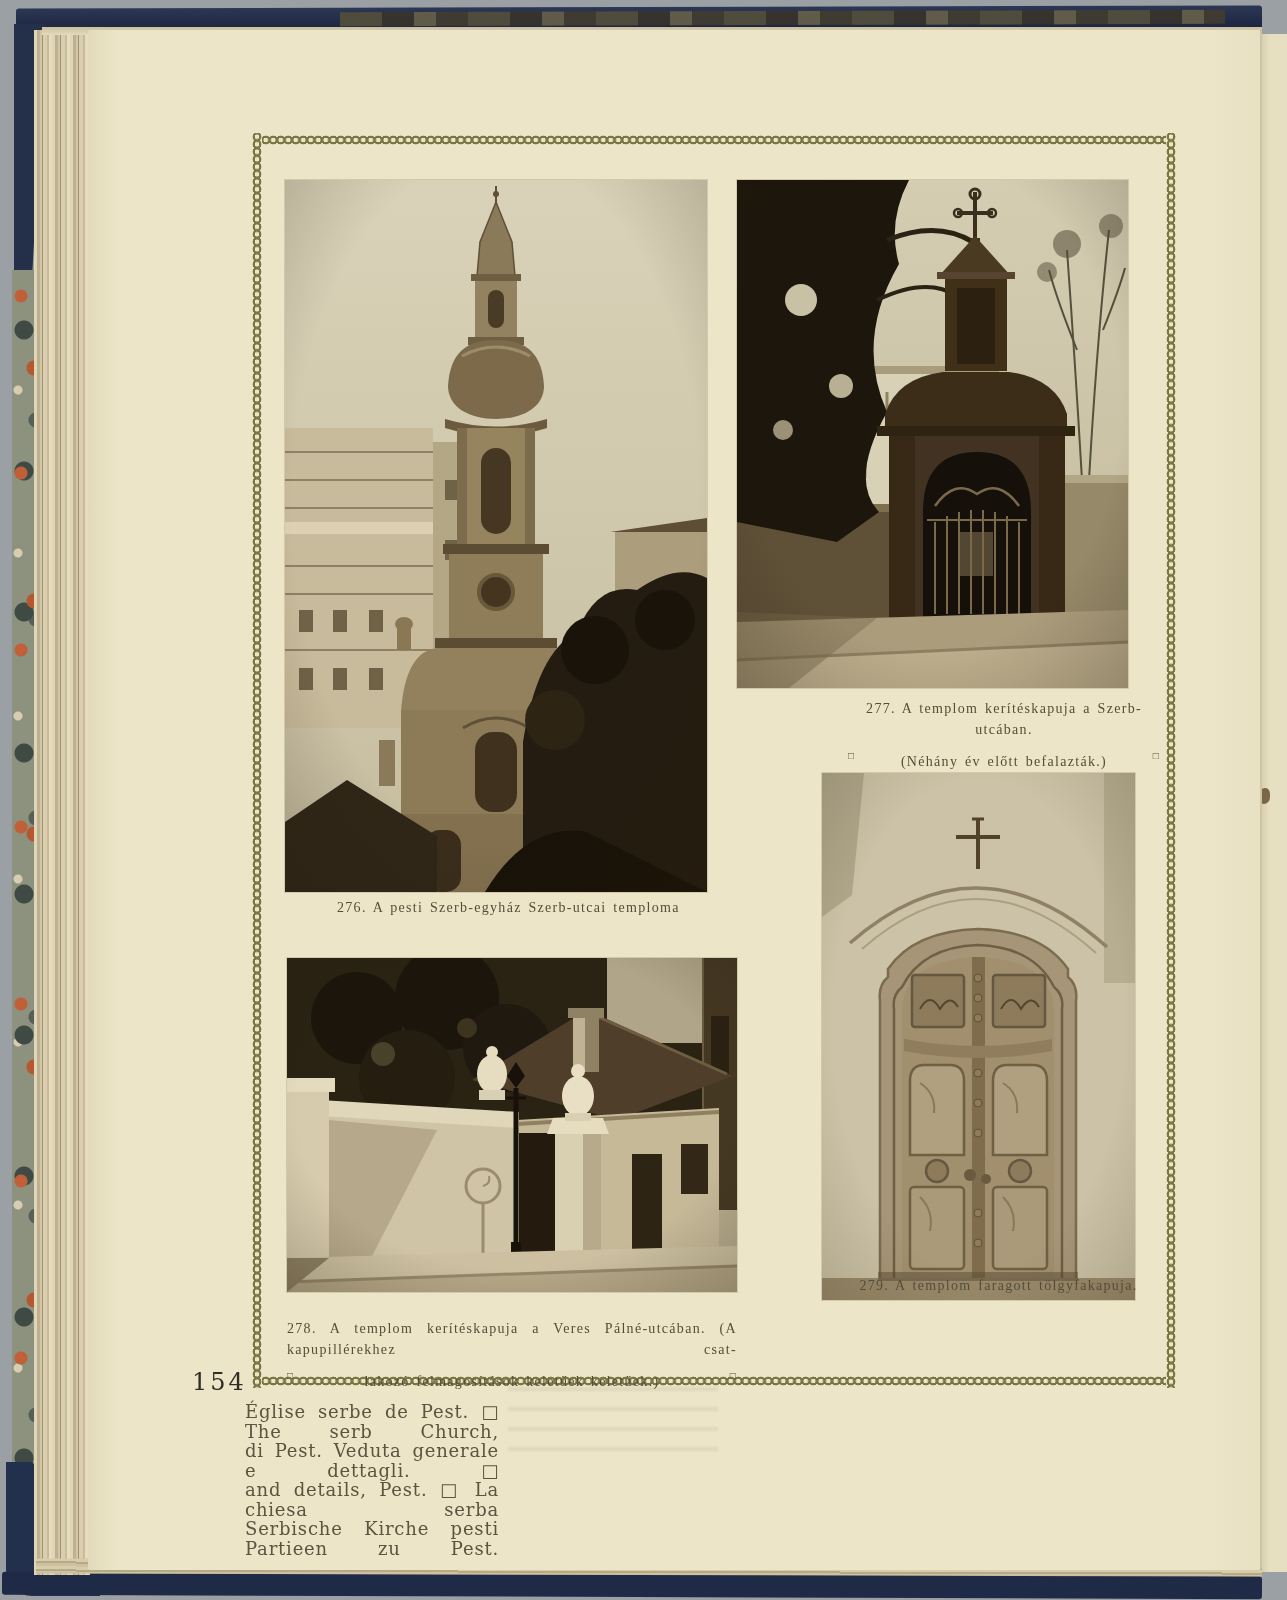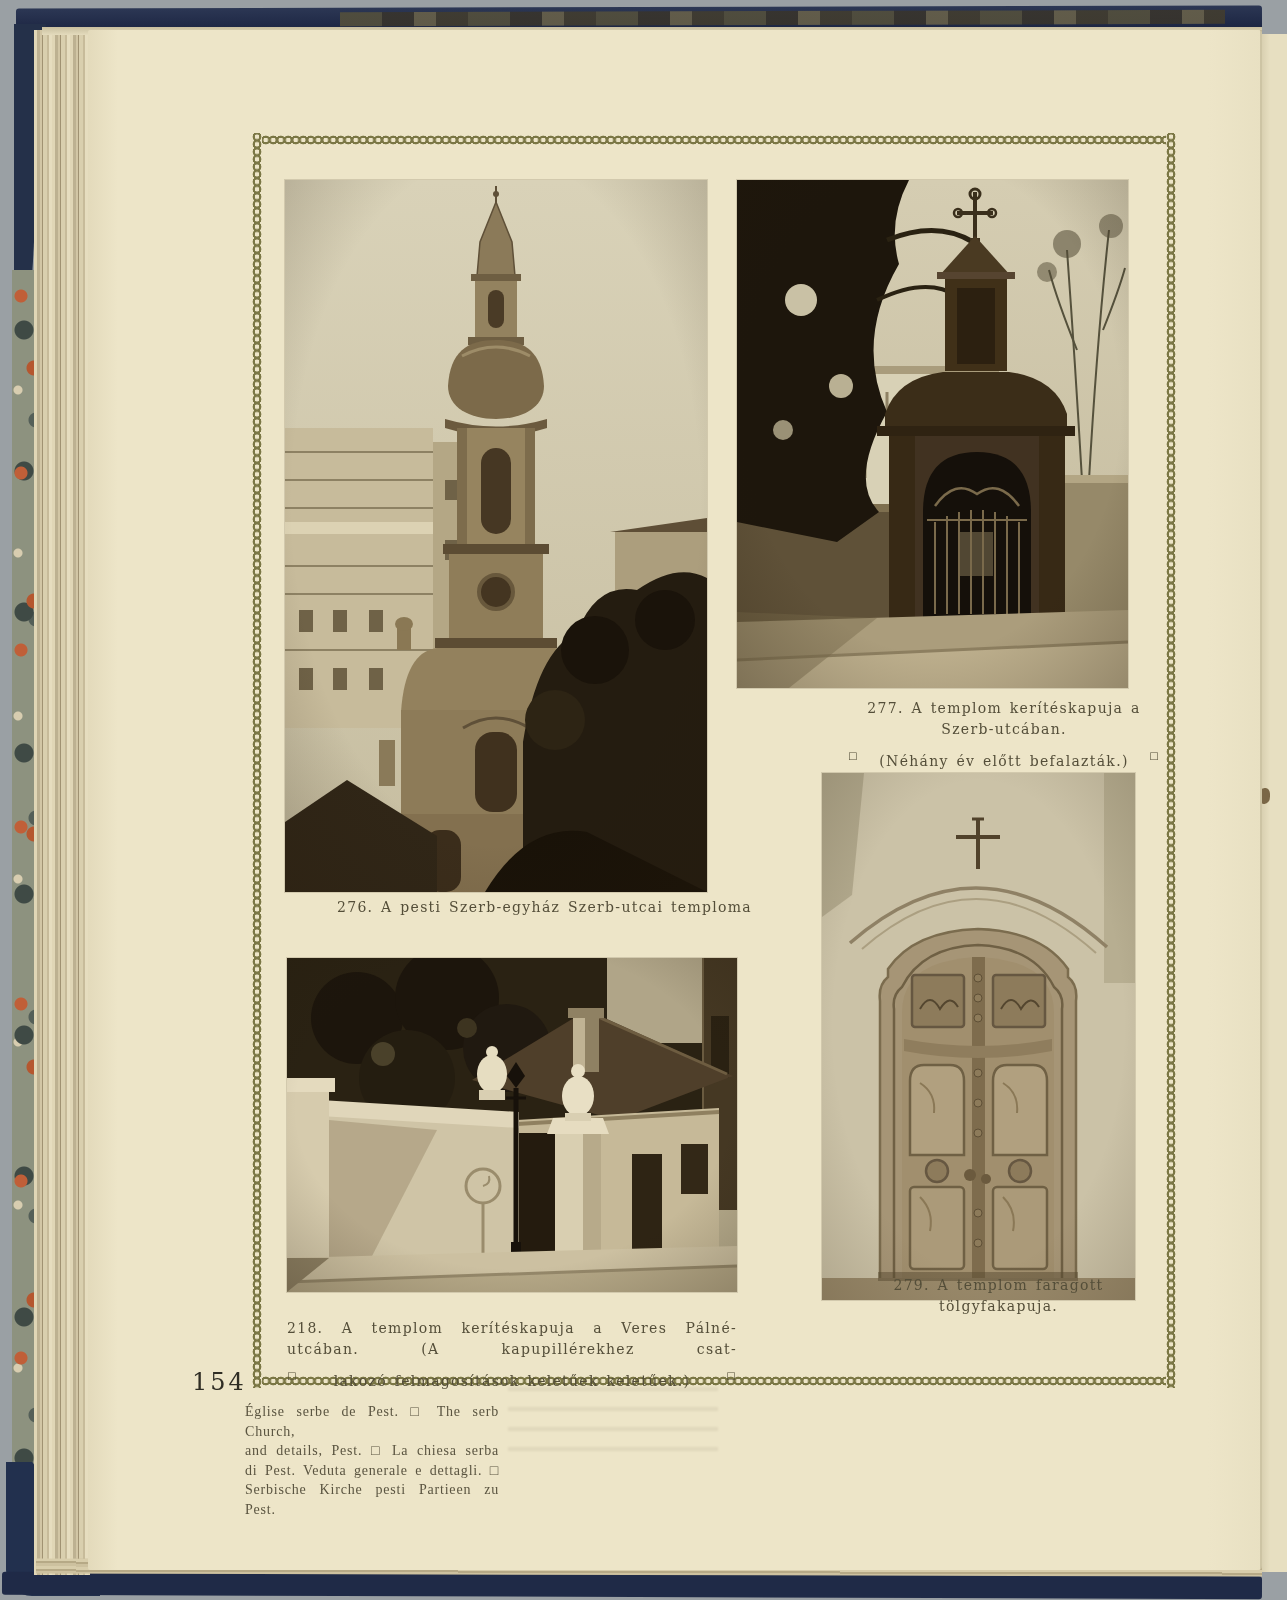--- a/index.html
+++ b/index.html
@@ -41,30 +41,30 @@
   
   .wave{background-repeat:repeat;}
   .wave-h{height:14px;background-image:radial-gradient(circle 4.6px at 3.75px 7px,
           rgba(0,0,0,0) 2.3px,#7b7745 2.45px,#7b7745 4.35px,rgba(0,0,0,0) 4.6px);background-size:7.5px 14px;}
   .wave-v{width:14px;background-image:radial-gradient(circle 4.6px at 7px 3.75px,
           rgba(0,0,0,0) 2.3px,#7b7745 2.45px,#7b7745 4.35px,rgba(0,0,0,0) 4.6px);background-size:14px 7.5px;}
 
   .photo{position:absolute;overflow:hidden;box-shadow:0 0 0 1px rgba(90,75,50,.18);}
   .photo svg{display:block;width:100%;height:100%;}
 
-  .caption{position:absolute;color:#544e39;font-size:14px;letter-spacing:1.3px;word-spacing:2px;line-height:21px;}
+  .caption{position:absolute;color:#544e39;font-size:14px;letter-spacing:1.3px;word-spacing:2px;line-height:21px;font-family:Liberation Serif, serif;}
   .cap-center{text-align:center;}
   .cap-justify{text-align:justify;text-align-last:justify;}
   .cap-row{display:flex;align-items:center;justify-content:space-between;}
   .cap-row .mid{flex:1;text-align:center;margin-top:11px;}
   .sq{font-size:10px;line-height:10px;}
 
   .page-number{position:absolute;left:104px;top:1338px;font-size:24px;letter-spacing:3px;color:#2f2d24;}
   .footer{position:absolute;left:157px;top:1372px;width:254px;color:#5a5440;
-          font-size:14px;letter-spacing:.8px;word-spacing:1.5px;line-height:19.5px;font-family:Liberation Serif, serif;}
+          font-size:18px;letter-spacing:.8px;word-spacing:1.5px;line-height:19.5px;}
   .footer div{text-align:justify;text-align-last:justify;}
 
   .ghost{position:absolute;left:420px;top:1352px;width:210px;height:80px;opacity:.10;filter:blur(1.2px);
          background:repeating-linear-gradient(180deg,rgba(80,70,50,0) 0 5px,rgba(80,70,50,.8) 5px 9px,rgba(80,70,50,0) 9px 20px);}
 </style>
 </head>
 <body>
 
 <div class="scene">
 
@@ -329,21 +329,21 @@
         <rect x="224" y="284" width="10" height="16" fill="#17110a"></rect>
 
         <polygon points="0,300 450,288 450,308 0,324" fill="#ccc0a1"></polygon>
         <polygon points="0,324 450,308 450,334 0,334" fill="#b5a887"></polygon>
         <line x1="0" y1="324" x2="450" y2="308" stroke="#95886a" stroke-width="3"></line>
         <polygon points="0,300 42,300 0,334" fill="#8e8164"></polygon>
         <rect width="450" height="334" fill="url(#v278)"></rect>
       </svg>
     </figure>
     <div class="caption" style="left:199px;top:1288px;width:450px;">
-      <div class="cap-justify">218. A templom kerítéskapuja a Veres Pálné-utcában. (A kapupillérekhez csat-</div>
+      <div class="cap-justify">278. A templom kerítéskapuja a Veres Pálné-utcában. (A kapupillérekhez csat-</div>
       <div class="cap-row">
         <span class="sq">□</span>
         <span class="mid">lakozó felmagosítások keletűek keletűek.)</span>
         <span class="sq">□</span>
       </div>
     </div>
 
     <figure class="photo" style="left:734px;top:743px;width:313px;height:527px;margin:0;">
       <svg viewBox="0 0 313 527" preserveAspectRatio="none">
         <defs>
@@ -407,18 +407,18 @@
       </svg>
     </figure>
     <div class="caption cap-center" style="left:754px;top:1245px;width:313px;">
       <span>279. A templom faragott tölgyfakapuja.</span>
     </div>
 
     <div class="page-number">154</div>
     <div class="ghost"></div>
     <div class="footer">
       <div>Église serbe de Pest. □ The serb Church,</div>
+      <div>di Pest. Veduta generale e dettagli. □</div>
       <div>and details, Pest. □ La chiesa serba</div>
-      <div>di Pest. Veduta generale e dettagli. □</div>
       <div>Serbische Kirche pesti Partieen zu Pest.</div>
     </div>
   </div>
 </div>
 
 </body></html>

